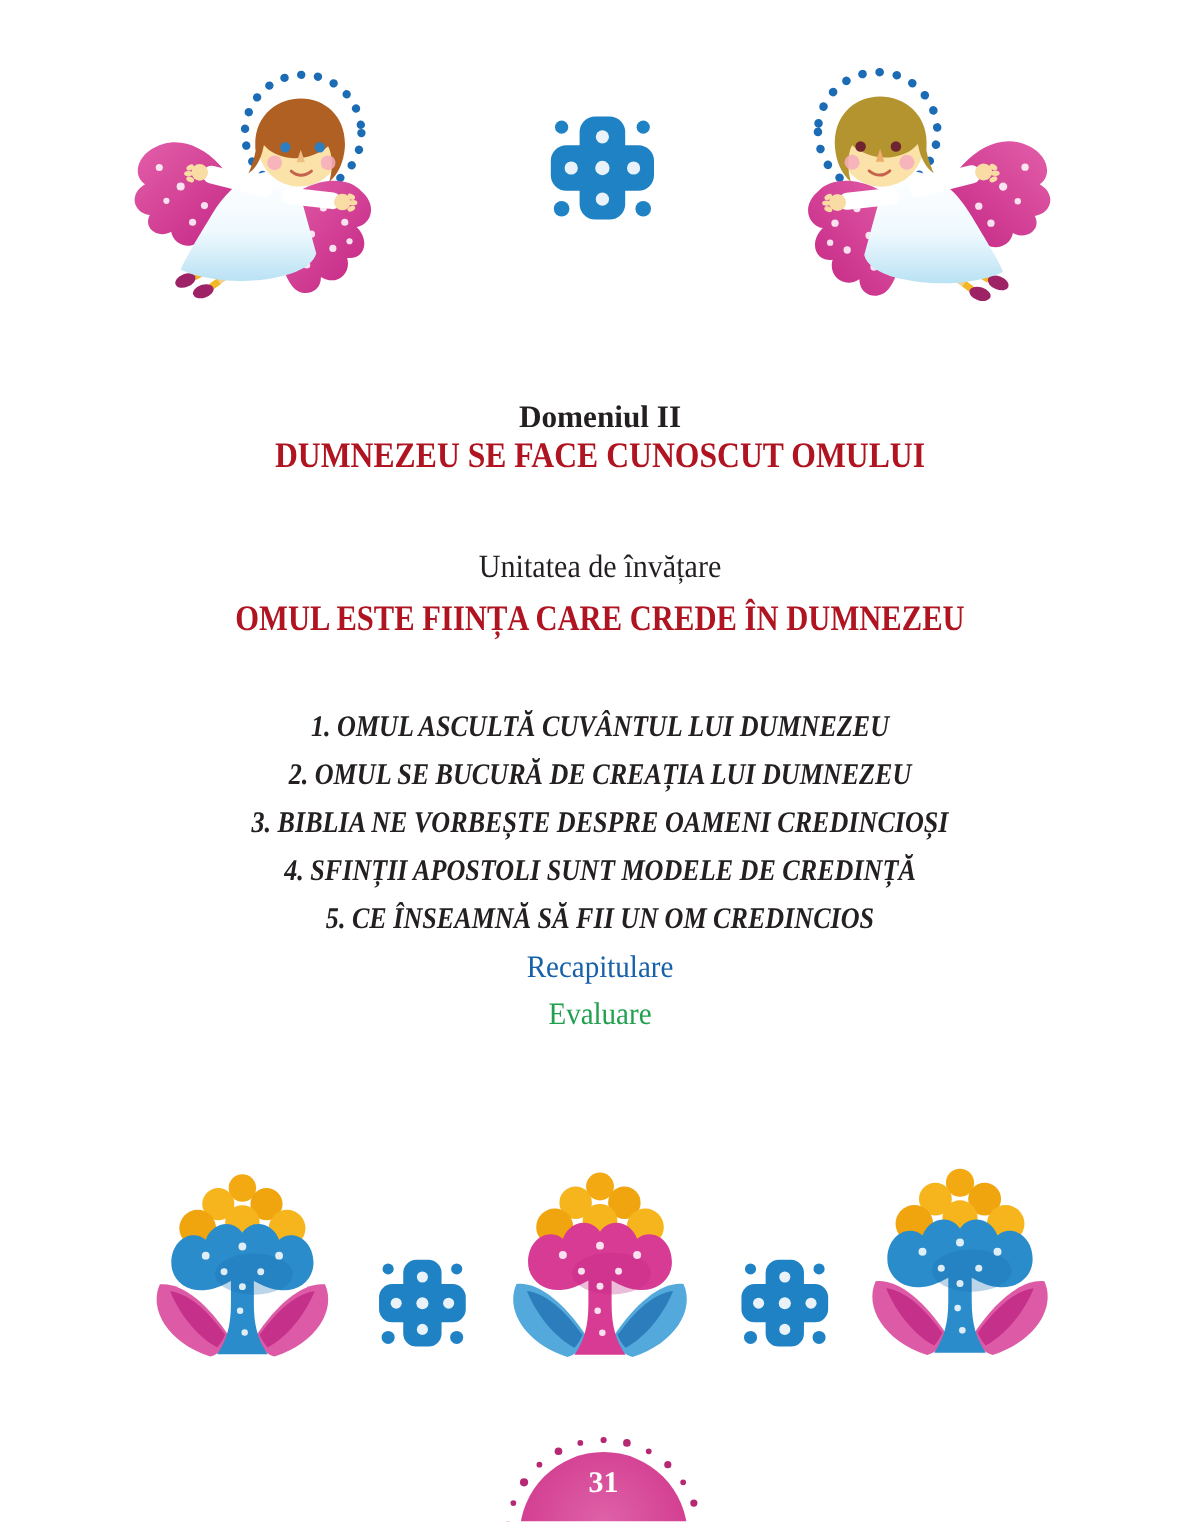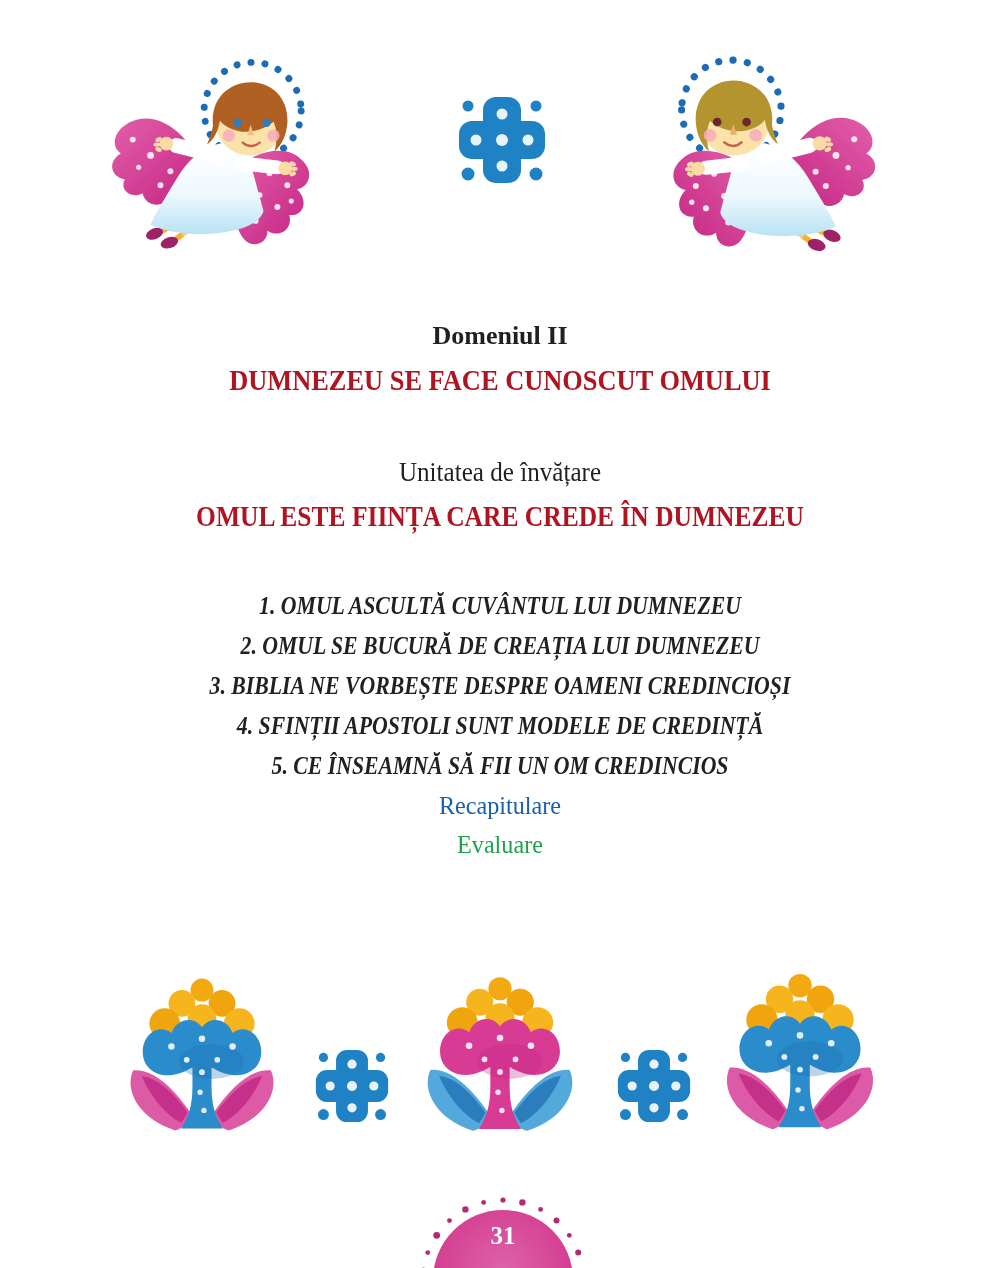--- a/index.html
+++ b/index.html
@@ -2,21 +2,21 @@
 <html lang="ro"><head>
 <meta charset="utf-8">
 <style>
   html,body{margin:0;padding:0;}
   body{width:1000px;height:1268px;background:#ffffff;font-family:"Liberation Serif","DejaVu Serif",serif;}
   .page{position:relative;width:1000px;height:1268px;background:#ffffff;overflow:hidden;}
   .abs{position:absolute;}
   .centerline{position:absolute;left:0;right:0;text-align:center;white-space:nowrap;}
   .black{color:#231F20;}
   .red{color:#B01421;}
-  .domain-label{top:321px;font-size:26px;font-weight:bold;line-height:30px;}
+  .domain-label{top:333px;font-size:26px;font-weight:bold;line-height:30px;}
   .domain-title{top:363px;font-size:30px;font-weight:bold;line-height:34px;transform:scaleX(.88);}
   .unit-label{top:455px;font-size:27px;line-height:34px;transform:scaleX(.93);}
   .unit-title{top:498px;font-size:30px;font-weight:bold;line-height:36px;transform:scaleX(.85);}
   .lessons{top:586px;position:absolute;left:0;right:0;font-style:italic;}
   .lesson{height:40px;line-height:40px;text-align:center;font-size:25px;font-weight:bold;color:#242021;transform:scaleX(.87);white-space:nowrap;}
   .review{top:791px;font-size:26px;line-height:30px;color:#1661A9;transform:scaleX(.93);}
   .evaluation{top:830px;font-size:26px;line-height:30px;color:#21A04F;transform:scaleX(.93);}
   .page-number{top:1222px;left:403px;width:200px;text-align:center;font-size:25px;font-weight:bold;color:#ffffff;}
   svg{display:block;}
 </style>

